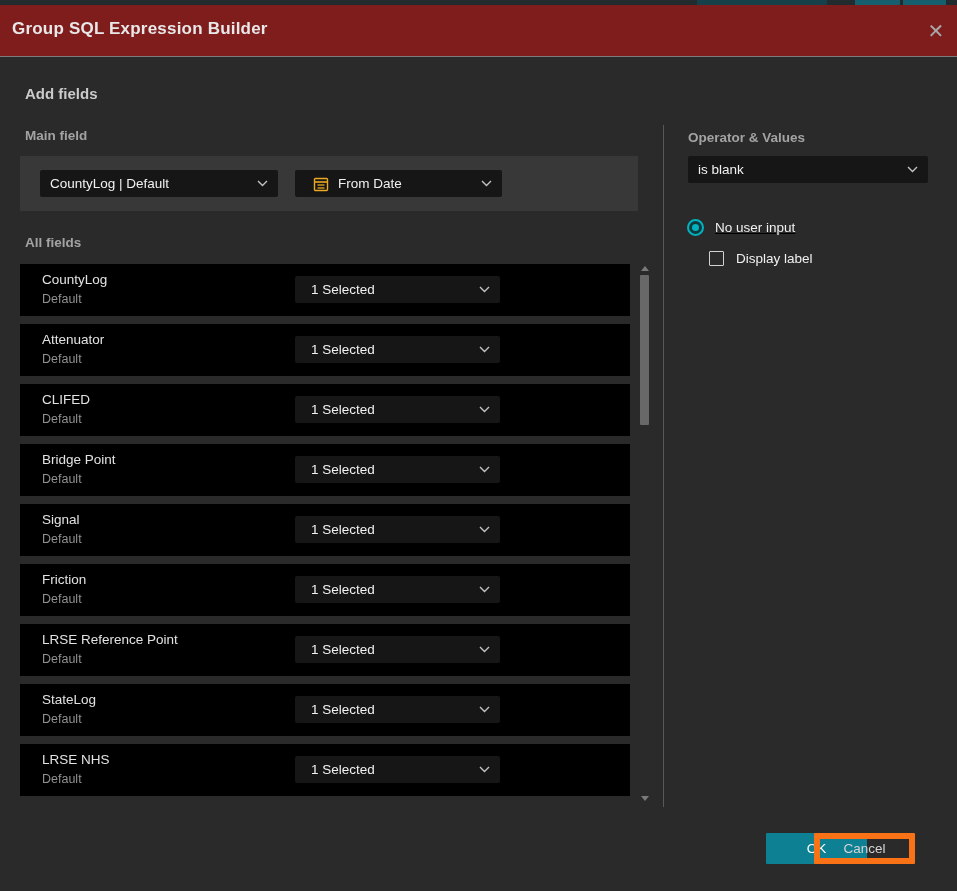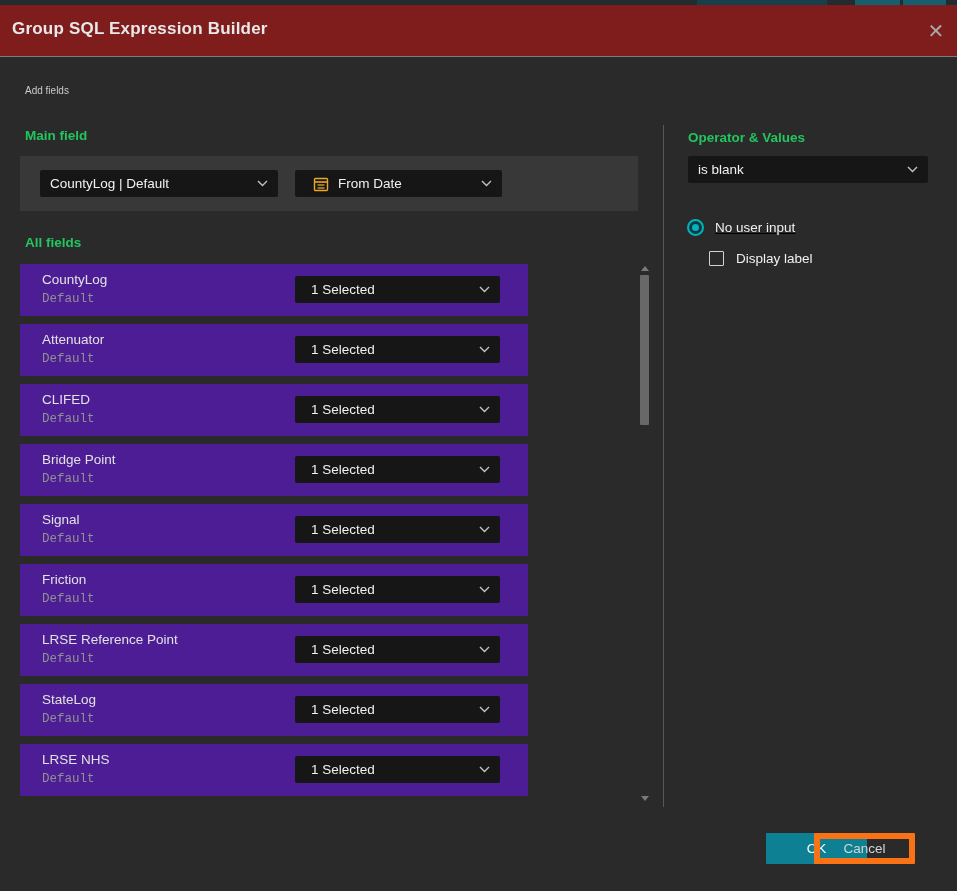--- a/index.html
+++ b/index.html
@@ -11,34 +11,34 @@
   .bg-frag{position:absolute;top:0;height:5px;}
 
   
   .dialog{position:absolute;left:0;top:5px;width:957px;height:886px;background:#2a2a2a;}
   .titlebar{position:absolute;left:0;top:0;width:957px;height:51px;background:#7f1d1d;}
   .title{position:absolute;left:12px;top:14px;font-size:17px;font-weight:700;color:#e8e8e8;letter-spacing:.2px;}
   .close{position:absolute;left:921px;top:11px;width:30px;height:30px;color:#a9a9a9;font-size:20px;
          display:flex;align-items:center;justify-content:center;cursor:pointer;}
   .title-sep{position:absolute;left:0;top:51px;width:957px;height:1px;background:#7d7d7d;}
 
-  .h-add{position:absolute;left:25px;top:80px;font-size:10px;font-weight:400;color:#cbcbcb;}
-  .h-sub{position:absolute;font-size:13.5px;font-weight:700;color:#22c55e;}
+  .h-add{position:absolute;left:25px;top:80px;font-size:15px;font-weight:700;color:#cbcbcb;}
+  .h-sub{position:absolute;font-size:13.5px;font-weight:700;color:#a3a3a3;}
 
   .panel{position:absolute;left:20px;top:151px;width:618px;height:55px;background:#383838;}
 
   .dd{position:absolute;height:27px;background:#161616;border-radius:2px;display:flex;align-items:center;
       padding:0 10px;cursor:pointer;color:#f1f1f1;font-size:13.5px;}
   .dd .dd-label{flex:1;white-space:nowrap;overflow:hidden;}
   .dd svg{flex:0 0 auto;margin-left:8px;}
 
   .rows{position:absolute;left:0;top:0;}
-  .row{position:absolute;left:20px;width:508px;height:52px;background:#4c1d95;}
+  .row{position:absolute;left:20px;width:610px;height:52px;background:#000000;}
   .row-name{position:absolute;left:22px;top:8px;font-size:13.5px;color:#e2e2e2;}
-  .row-sub{position:absolute;left:22px;top:28px;font-size:12.5px;color:#919191;font-family:Liberation Mono, monospace;}
+  .row-sub{position:absolute;left:22px;top:28px;font-size:12.5px;color:#919191;}
   .row .dd{left:275px;top:12px;width:205px;padding-left:16px;}
 
   
   .sb-thumb{position:absolute;left:640px;top:270px;width:9px;height:150px;background:#686868;border-radius:1px;}
   .sb-up{position:absolute;left:641px;top:261px;width:0;height:0;border-left:4px solid transparent;
          border-right:4px solid transparent;border-bottom:5px solid #7a7a7a;}
   .sb-down{position:absolute;left:641px;top:791px;width:0;height:0;border-left:4px solid transparent;
          border-right:4px solid transparent;border-top:5px solid #7a7a7a;}
 
   .v-divider{position:absolute;left:663px;top:120px;width:1px;height:682px;background:#585858;}

